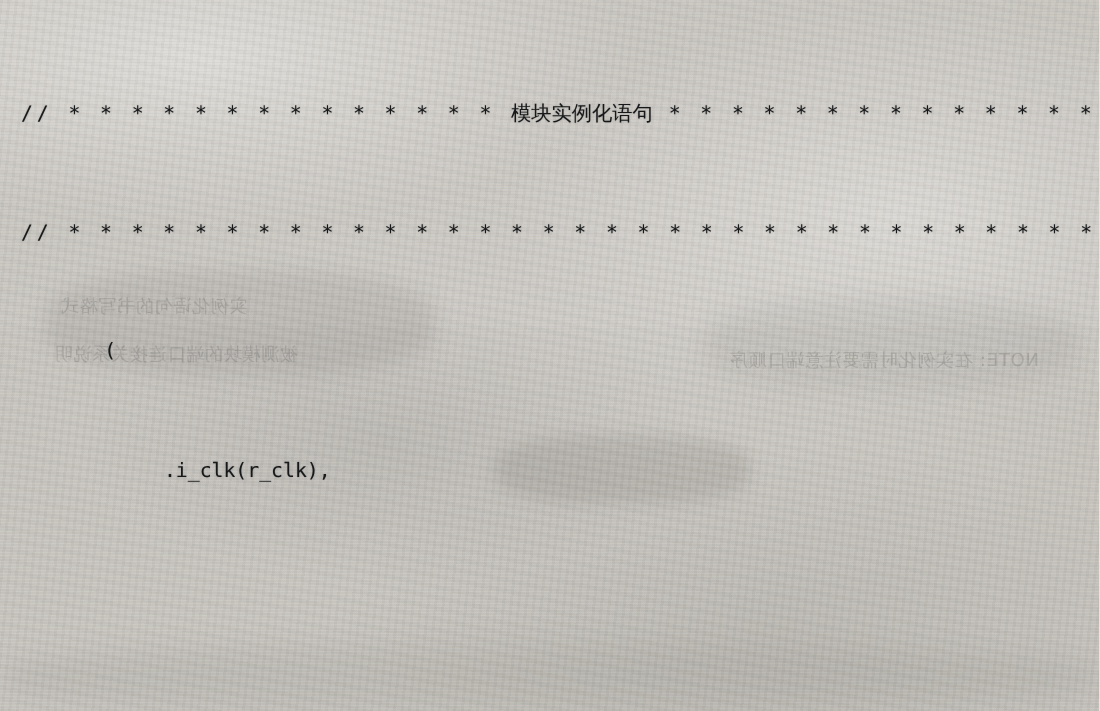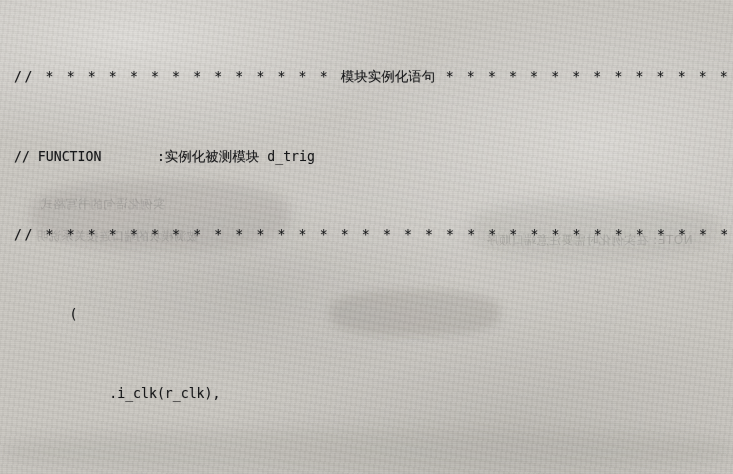--- a/index.html
+++ b/index.html
@@ -94,21 +94,20 @@
   <div class="smudge" style="left:0px; top:430px; width:733px; height:44px; background:rgba(125,120,115,0.13); filter:blur(8px);"></div>
 
   <div>
     <div class="ghost" style="left:40px; top:196px;">实例化语句的书写格式</div>
     <div class="ghost" style="left:36px; top:228px;">被测模块的端口连接关系说明</div>
     <div class="ghost" style="left:486px; top:232px;">NOTE:  在实例化时需要注意端口顺序</div>
   </div>
 
   <div class="code">
     <span class="line"><span class="stars">// * * * * * * * * * * * * * * </span><span class="cn">模块实例化语句</span><span class="stars"> * * * * * * * * * * * * * * *</span></span>
-    <span class="line"><span>// FUNCTION       :</span><span class="cn">实例化被测模块</span><span> d_trig</span></span>
     <span class="line"><span class="stars">// * * * * * * * * * * * * * * * * * * * * * * * * * * * * * * * * * *</span></span>
     <span class="line"><span>       (</span></span>
     <span class="line"><span>            .i_clk(r_clk),</span></span>
     
     
     
     
     
     
     

